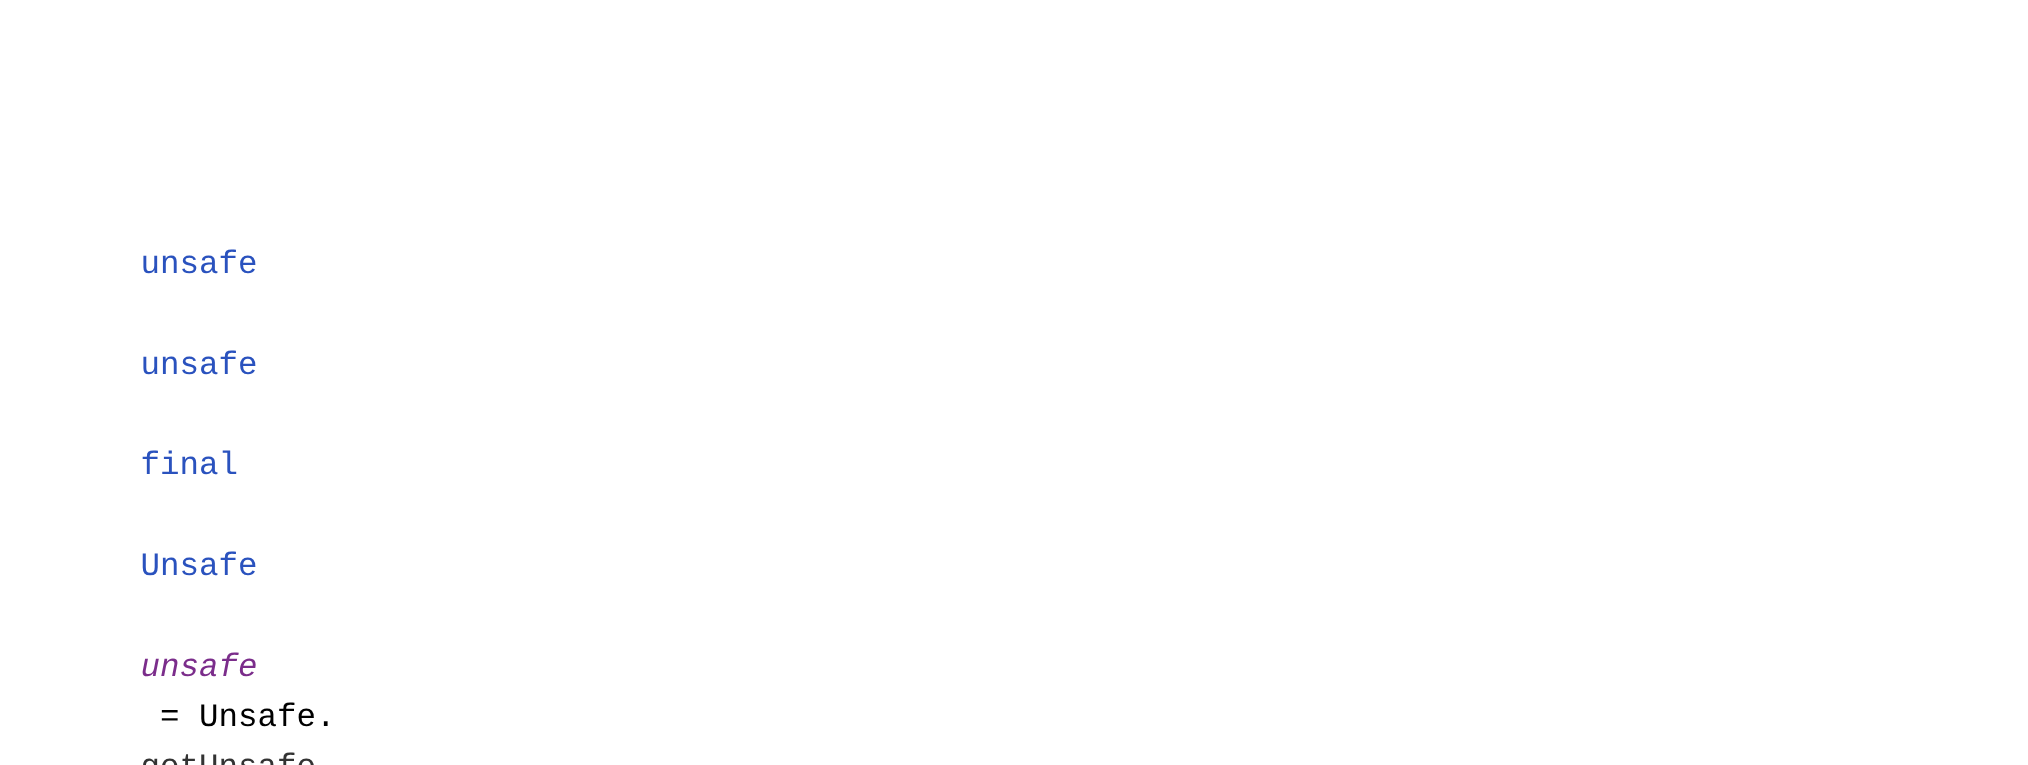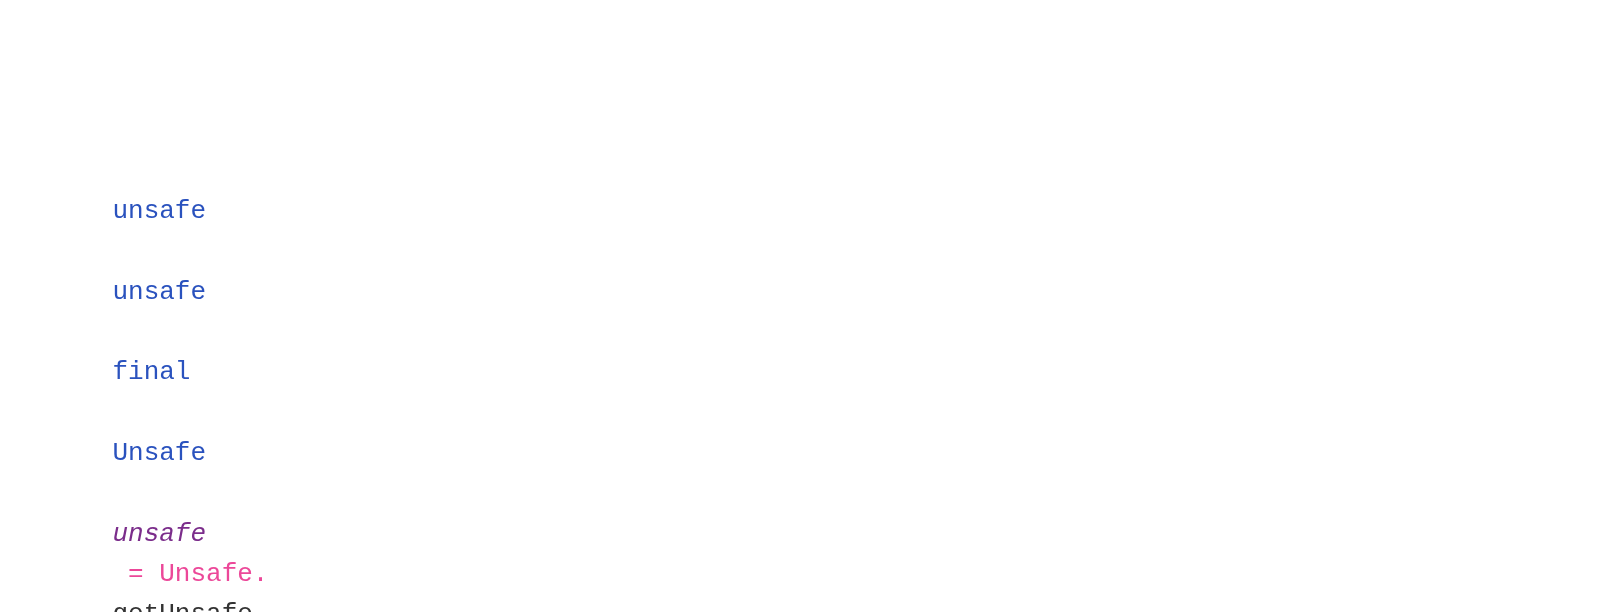--- a/index.html
+++ b/index.html
@@ -32,21 +32,21 @@
       color: #2a52be;
       font-weight: normal;
     }
 
     .var {
       color: #7b2d8b;
       font-style: italic;
     }
 
     .plain {
-      color: #ec4899;
+      color: #000000;
     }
 
     .method {
       color: #333333;
     }
 
     .line {
       display: block;
     }
   </style>

